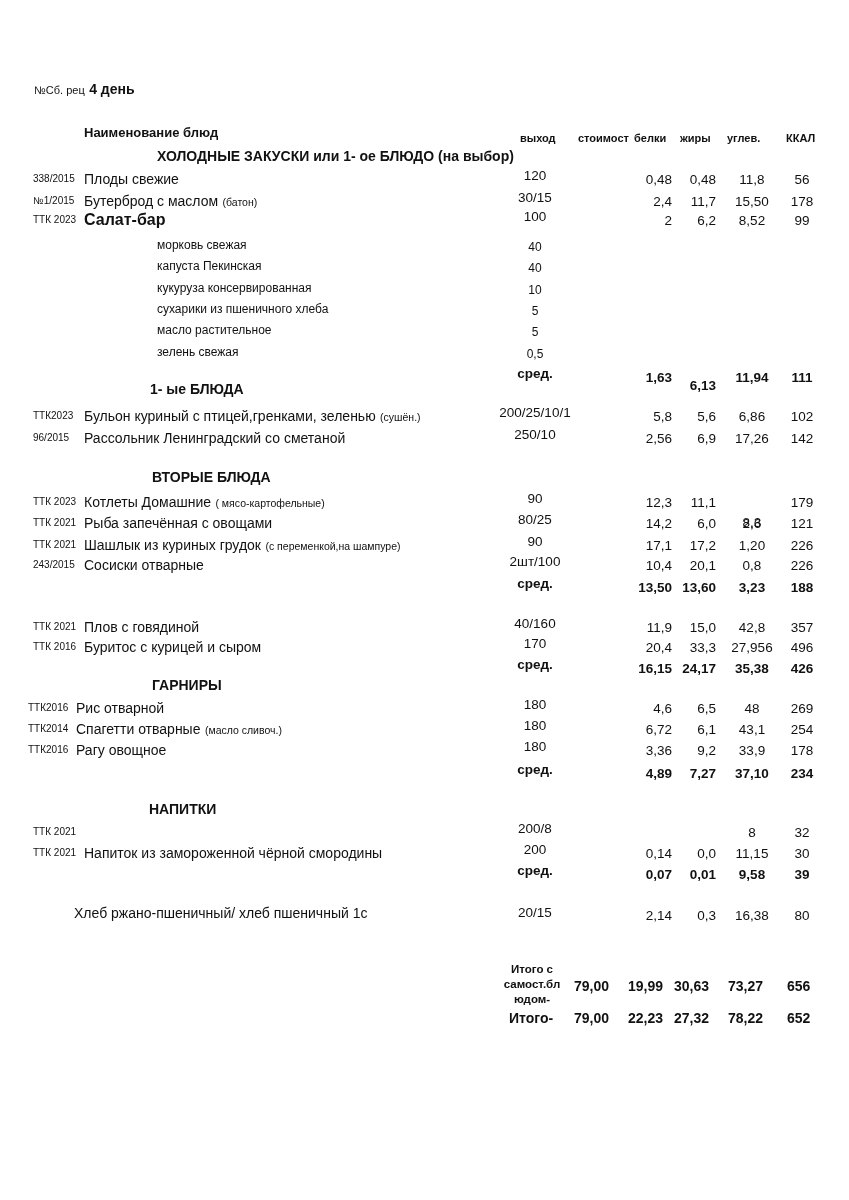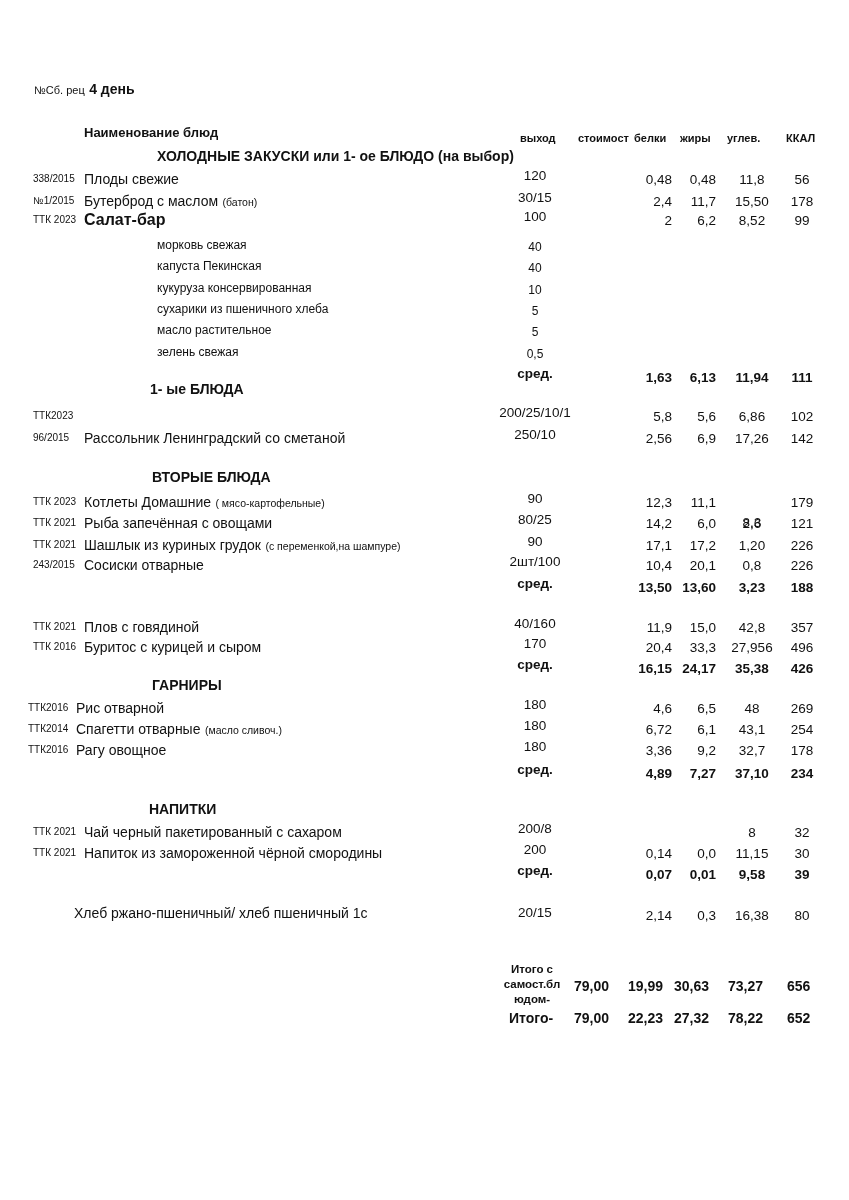--- a/index.html
+++ b/index.html
@@ -93,27 +93,28 @@
       <span class="abs ingr" style="left:157px;top:0;">масло растительное</span>
       <span class="abs num-s c-out" style="top:2px;">5</span>
     </div>
     <div class="abs" style="left:0;top:345px;width:849px;height:18px;">
       <span class="abs ingr" style="left:157px;top:0;">зелень свежая</span>
       <span class="abs num-s c-out" style="top:2px;">0,5</span>
     </div>
     <div class="abs" style="left:0;top:366px;width:849px;height:20px;">
       <span class="abs num bold c-out" style="top:0;">сред.</span>
       <span class="abs num bold c-prot" style="top:4px;">1,63</span>
-      <span class="abs num bold c-fat" style="top:4px;">6,13</span>
+      <span class="abs num bold c-fat" style="top:12px;">6,13</span>
       <span class="abs num bold c-carb" style="top:4px;">11,94</span>
       <span class="abs num bold c-kcal" style="top:4px;">111</span>
     </div>
     <div class="abs section" style="left:150px;top:381px;">1- ые БЛЮДА</div>
     <div class="abs" style="left:0;top:407px;width:849px;height:20px;">
       <span class="abs code" style="left:33px;top:3px;">ТТК2023</span>
+      <span class="abs" style="left:84px;top:0;"><span class="name">Бульон куриный с птицей,гренками, зеленью</span> <span class="note">(сушён.)</span></span>
       <span class="abs num c-out" style="top:-2px;">200/25/10/1</span>
       <span class="abs num c-prot" style="top:2px;">5,8</span>
       <span class="abs num c-fat" style="top:2px;">5,6</span>
       <span class="abs num c-carb" style="top:2px;">6,86</span>
       <span class="abs num c-kcal" style="top:2px;">102</span>
     </div>
     <div class="abs" style="left:0;top:429px;width:849px;height:20px;">
       <span class="abs code" style="left:33px;top:3px;">96/2015</span>
       <span class="abs" style="left:84px;top:0;"><span class="name">Рассольник Ленинградский со сметаной</span> <span class="note"></span></span>
       <span class="abs num c-out" style="top:-2px;">250/10</span>
@@ -209,34 +210,33 @@
       <span class="abs num c-fat" style="top:2px;">6,1</span>
       <span class="abs num c-carb" style="top:2px;">43,1</span>
       <span class="abs num c-kcal" style="top:2px;">254</span>
     </div>
     <div class="abs" style="left:0;top:741px;width:849px;height:20px;">
       <span class="abs code" style="left:28px;top:3px;">ТТК2016</span>
       <span class="abs" style="left:76px;top:0;"><span class="name">Рагу овощное</span> <span class="note"></span></span>
       <span class="abs num c-out" style="top:-2px;">180</span>
       <span class="abs num c-prot" style="top:2px;">3,36</span>
       <span class="abs num c-fat" style="top:2px;">9,2</span>
-      <span class="abs num c-carb" style="top:2px;">32,7</span>
+      <span class="abs num c-carb" style="top:2px;">33,9</span>
       <span class="abs num c-kcal" style="top:2px;">178</span>
     </div>
     <div class="abs" style="left:0;top:762px;width:849px;height:20px;">
       <span class="abs num bold c-out" style="top:0;">сред.</span>
       <span class="abs num bold c-prot" style="top:4px;">4,89</span>
       <span class="abs num bold c-fat" style="top:4px;">7,27</span>
       <span class="abs num bold c-carb" style="top:4px;">37,10</span>
       <span class="abs num bold c-kcal" style="top:4px;">234</span>
     </div>
     <div class="abs section" style="left:149px;top:801px;">НАПИТКИ</div>
     <div class="abs" style="left:0;top:823px;width:849px;height:20px;">
       <span class="abs code" style="left:33px;top:3px;">ТТК 2021</span>
-      <span class="abs" style="left:84px;top:0;"><span class="name">Чай черный пакетированный с сахаром</span> <span class="note"></span></span>
       <span class="abs num c-out" style="top:-2px;">200/8</span>
       <span class="abs num c-prot" style="top:2px;"></span>
       <span class="abs num c-fat" style="top:2px;"></span>
       <span class="abs num c-carb" style="top:2px;">8</span>
       <span class="abs num c-kcal" style="top:2px;">32</span>
     </div>
     <div class="abs" style="left:0;top:844px;width:849px;height:20px;">
       <span class="abs code" style="left:33px;top:3px;">ТТК 2021</span>
       <span class="abs" style="left:84px;top:0;"><span class="name">Напиток  из замороженной чёрной смородины</span> <span class="note"></span></span>
       <span class="abs num c-out" style="top:-2px;">200</span>

